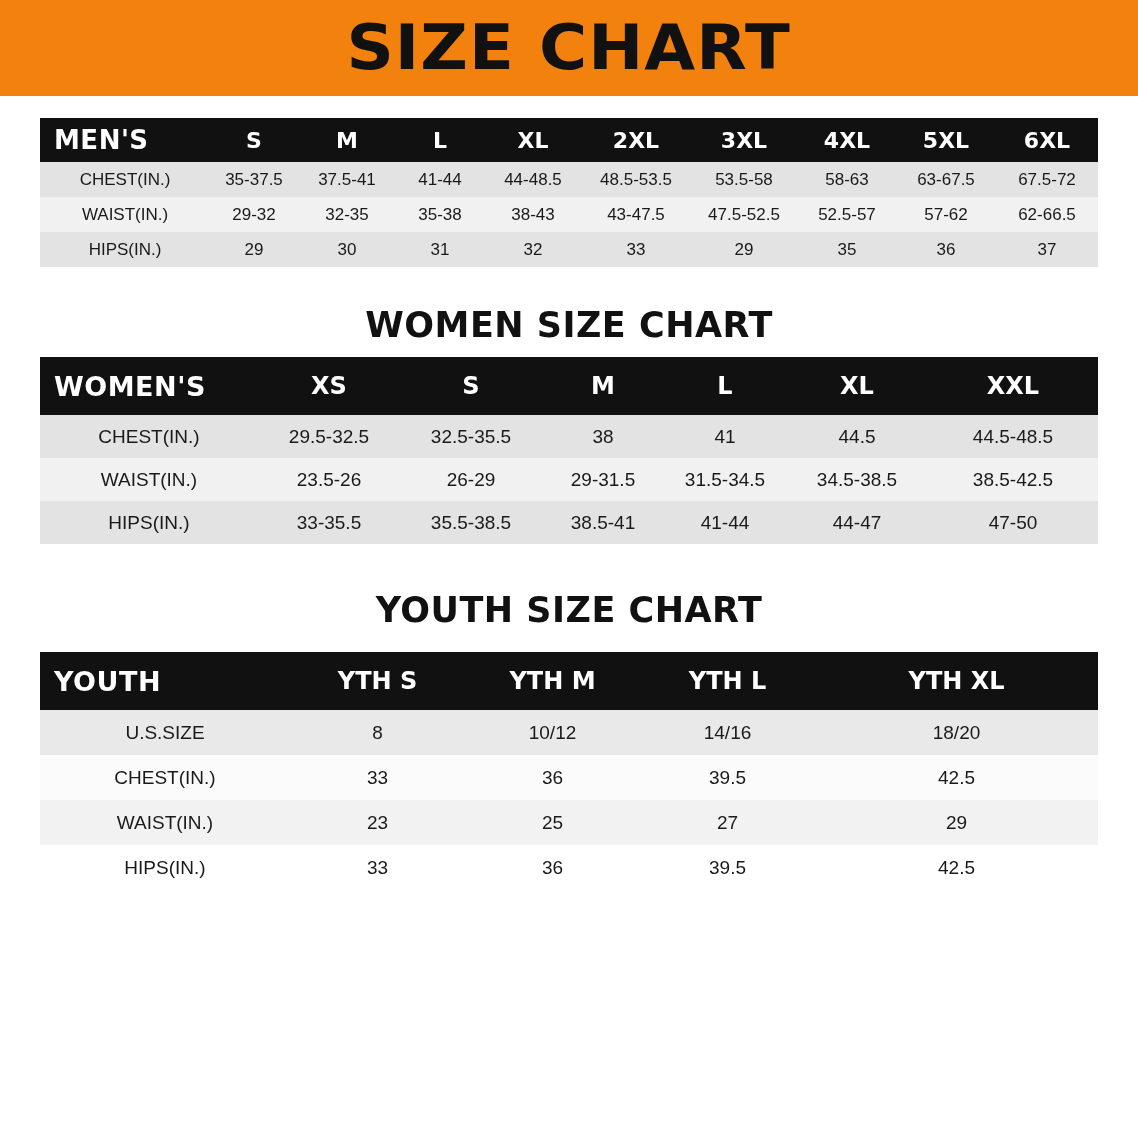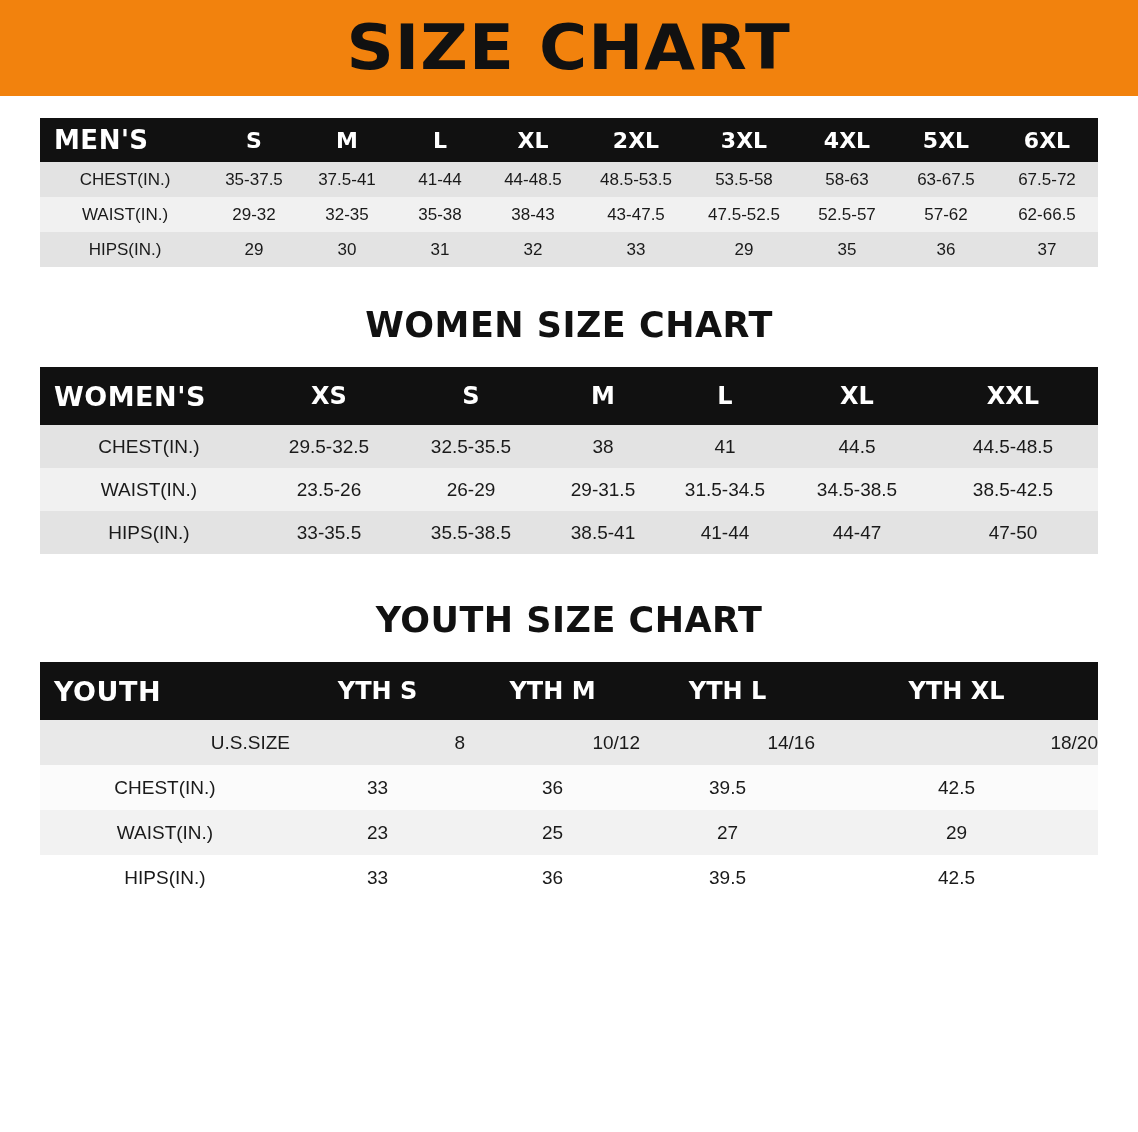--- a/index.html
+++ b/index.html
@@ -57,21 +57,21 @@
   
   table {
     border-collapse: collapse;
     table-layout: fixed;
   }
   .tbl-wrap {
     display: flex;
     justify-content: center;
   }
   .tbl-men { margin-top: 22px; }
-  .tbl-women { margin-top: 22px; }
+  .tbl-women { margin-top: 12px; }
   .tbl-youth { margin-top: 22px; }
 
   .hdr-row th {
     background: #111111;
     color: #ffffff;
     font-family: "DejaVu Sans", sans-serif;
     font-weight: bold;
     text-align: center;
     padding: 0;
     white-space: nowrap;
@@ -107,21 +107,21 @@
   .tbl-women .hdr-row th.rowlabel { font-size: 27px; letter-spacing: 0.5px; }
   .tbl-women td { height: 43px; font-size: 19px; }
   .tbl-women tr.band-a td { background: #e3e3e3; }
   .tbl-women tr.band-b td { background: #f1f1f1; }
 
   
   .tbl-youth { width: 1058px; }
   .tbl-youth .hdr-row th { height: 58px; font-size: 24px; }
   .tbl-youth .hdr-row th.rowlabel { font-size: 27px; letter-spacing: 0.5px; }
   .tbl-youth td { height: 45px; font-size: 19px; }
-  .tbl-youth tr.band-a td { background: #e9e9e9; text-align: right; }
+  .tbl-youth tr.band-a td { background: #e9e9e9; }
   .tbl-youth tr.band-b td { background: #fbfbfb; }
   .tbl-youth tr.band-c td { background: #f2f2f2; }
   .tbl-youth tr.band-d td { background: #ffffff; }
 
   
   .note {
     margin: 22px auto 0 auto;
     width: 1040px;
     text-align: center;
     color: #b5231f;

